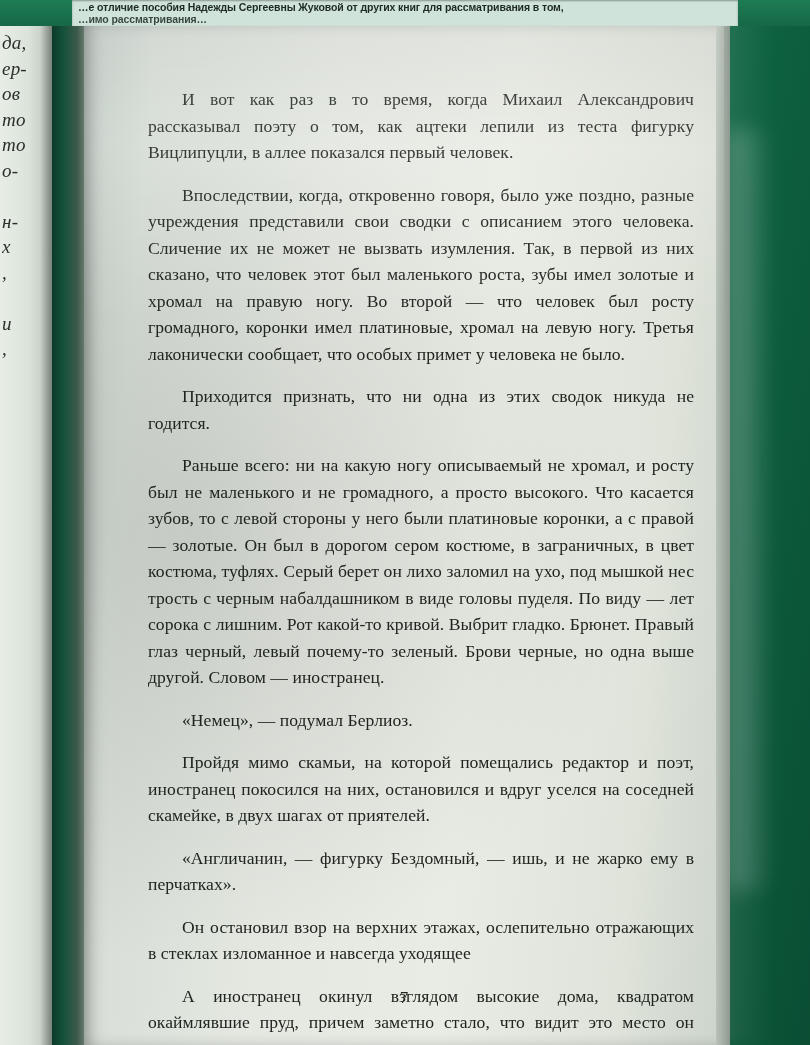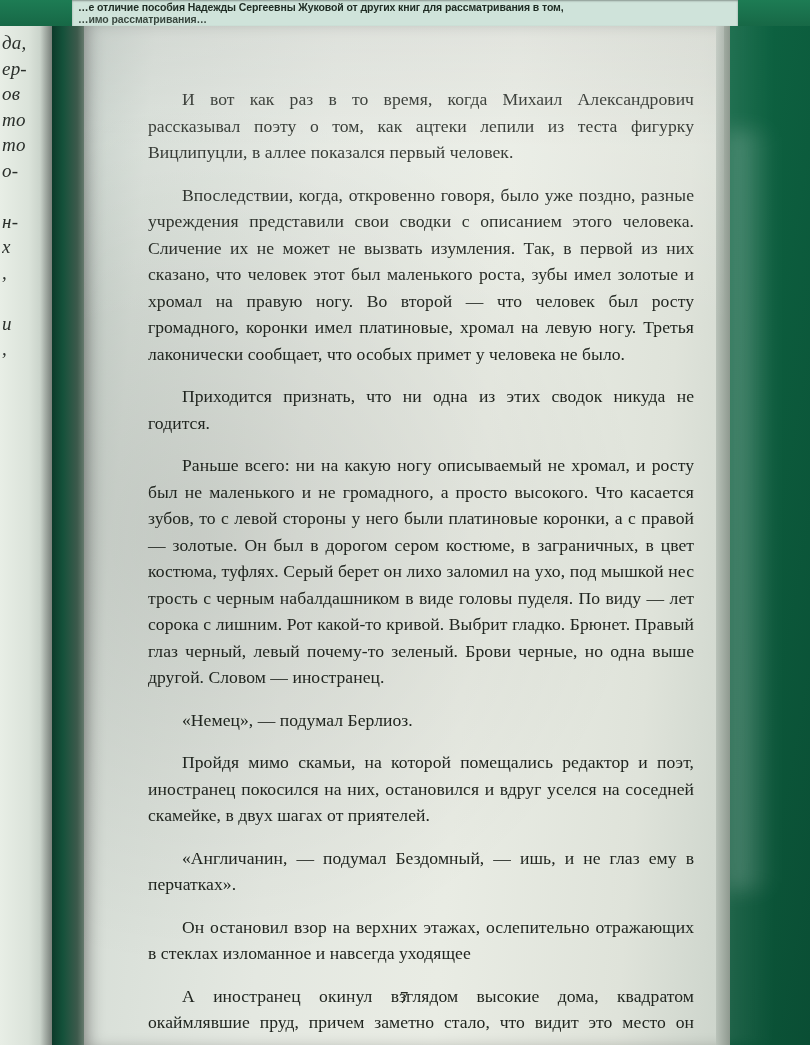--- a/index.html
+++ b/index.html
@@ -202,21 +202,21 @@
   <div class="page-sheet"></div>
   <div class="page-right-edge"></div>
 
   <div class="text-col">
     <p>И вот как раз в то время, когда Михаил Александрович рассказывал поэту о том, как ацтеки лепили из теста фигурку Вицлипуцли, в аллее показался первый человек.</p>
     <p>Впоследствии, когда, откровенно говоря, было уже поздно, разные учреждения представили свои сводки с описанием этого человека. Сличение их не может не вызвать изумления. Так, в первой из них сказано, что человек этот был маленького роста, зубы имел золотые и хромал на правую ногу. Во второй — что человек был росту громадного, коронки имел платиновые, хромал на левую ногу. Третья лаконически сообщает, что особых примет у человека не было.</p>
     <p>Приходится признать, что ни одна из этих сводок никуда не годится.</p>
     <p>Раньше всего: ни на какую ногу описываемый не хромал, и росту был не маленького и не громадного, а просто высокого. Что касается зубов, то с левой стороны у него были платиновые коронки, а с правой — золотые. Он был в дорогом сером костюме, в заграничных, в цвет костюма, туфлях. Серый берет он лихо заломил на ухо, под мышкой нес трость с черным набалдашником в виде головы пуделя. По виду — лет сорока с лишним. Рот какой-то кривой. Выбрит гладко. Брюнет. Правый глаз черный, левый почему-то зеленый. Брови черные, но одна выше другой. Словом — иностранец.</p>
     <p>«Немец», — подумал Берлиоз.</p>
     <p>Пройдя мимо скамьи, на которой помещались редактор и поэт, иностранец покосился на них, остановился и вдруг уселся на соседней скамейке, в двух шагах от приятелей.</p>
-    <p>«Англичанин, — подумал Бездомный, — ишь, и не глаз ему в перчатках».</p>
+    <p>«Англичанин, — фигурку Бездомный, — ишь, и не жарко ему в перчатках».</p>
     <p>Он остановил взор на верхних этажах, ослепительно отражающих в стеклах изломанное и навсегда уходящее</p>
     <p>А иностранец окинул взглядом высокие дома, квадратом окаймлявшие пруд, причем заметно стало, что видит это место он впервые и что оно его заинтересовало.</p>
   </div>
 
   <div class="folio">7</div>
 
   <div class="glare"></div>
 </div>
 
 </body></html>

